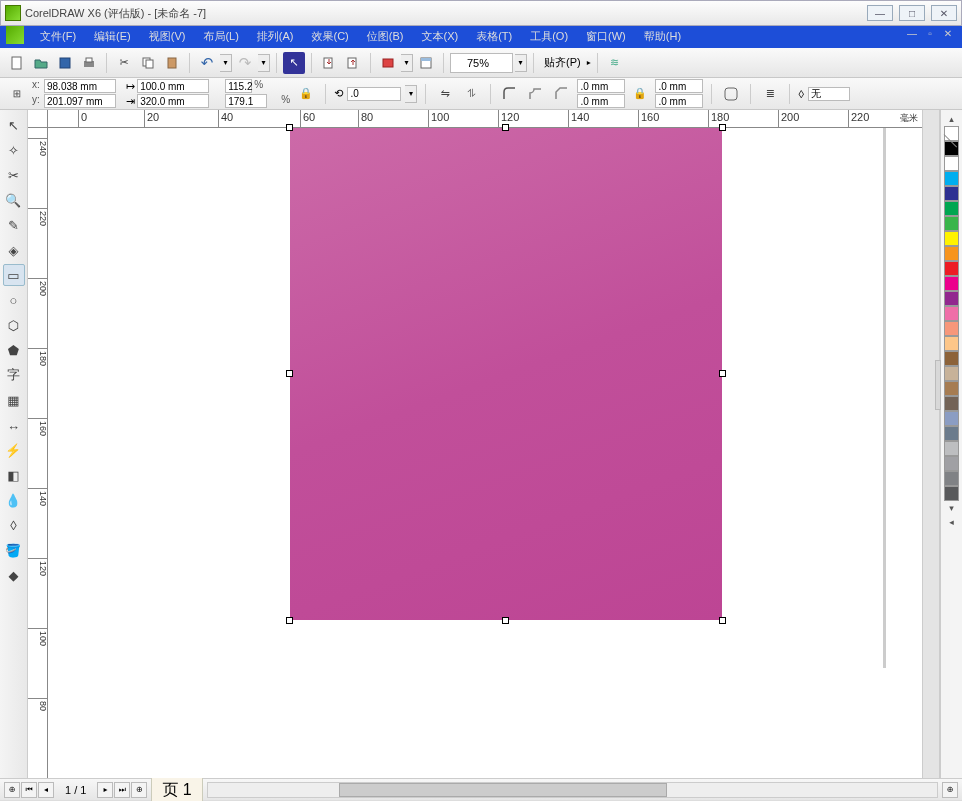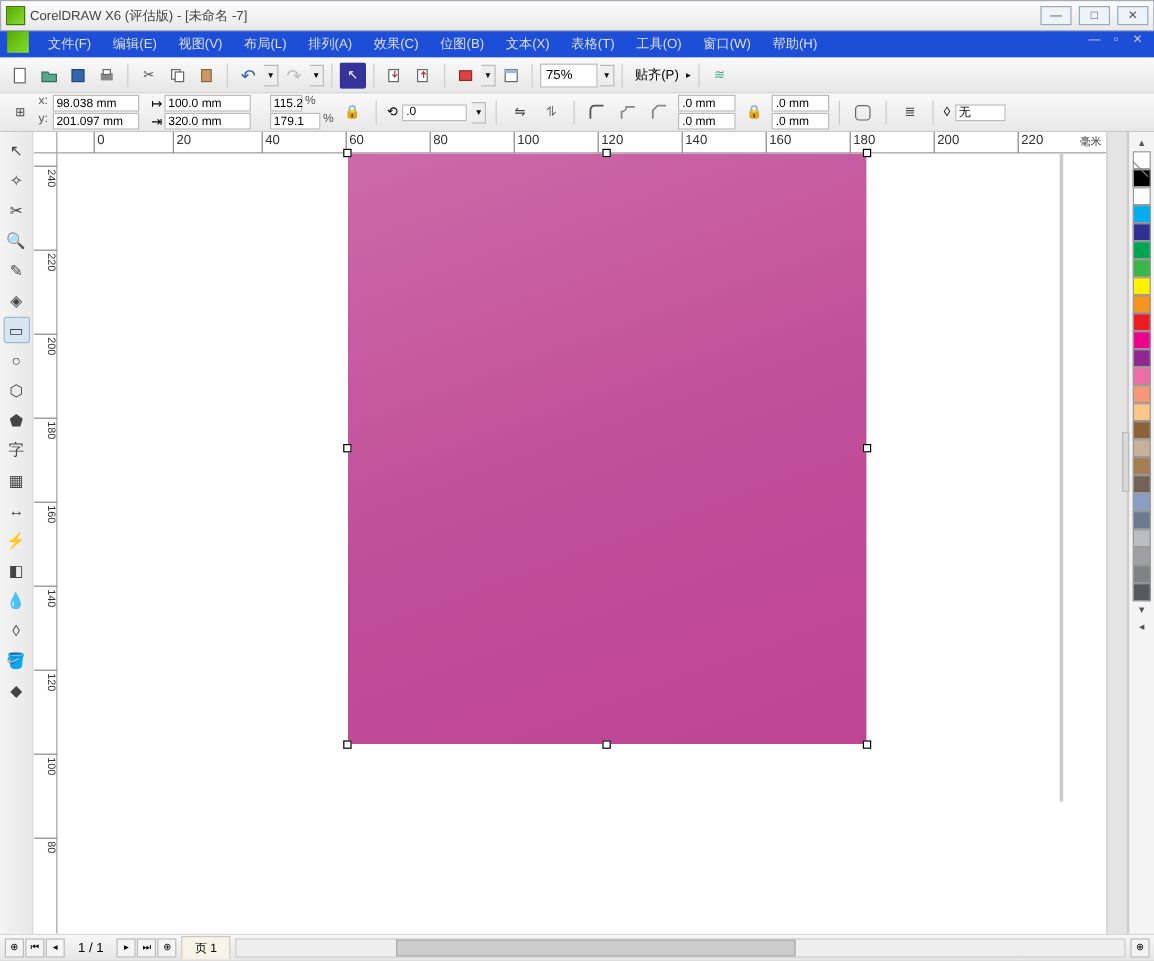--- a/index.html
+++ b/index.html
@@ -10,21 +10,21 @@
 .titlebar .spacer{flex:1}
 .winbtn{width:26px;height:16px;border:1px solid #9ab;background:#eef3f8;display:inline-flex;align-items:center;justify-content:center;color:#556;font-size:10px;margin-left:2px}
 .menubar{height:22px;background:#1d4ed8;display:flex;align-items:flex-start;padding:0 6px;gap:2px}
 .menubar .mlogo{width:18px;height:18px;background:linear-gradient(135deg,#5a0,#8d3);margin-right:6px}
 .menubar .mitem{color:#ddd;padding:3px 8px;cursor:default}
 .menubar .mright{margin-left:auto;display:flex;gap:2px}
 .menubar .mbtn{width:16px;height:14px;color:#ccc;display:inline-flex;align-items:center;justify-content:center;font-size:10px}
 .toolbar{height:30px;background:linear-gradient(#fafafa,#e6e6e6);border-bottom:1px solid #c8c8c8;display:flex;align-items:center;padding:0 6px;gap:2px}
 .tbtn{width:22px;height:22px;display:inline-flex;align-items:center;justify-content:center;color:#444;border:1px solid transparent;border-radius:2px}
 .tsep{width:1px;height:20px;background:#ccc;margin:0 4px}
-.zoomfld{width:48px;height:20px;border:1px solid #bbb;background:#fff;padding:0 4px;display:flex;align-items:center}
+.zoomfld{width:63px;height:20px;border:1px solid #bbb;background:#fff;padding:0 16px;display:flex;align-items:center}
 .dropbtn{width:12px;height:18px;border:1px solid #bbb;border-left:0;background:#eee;display:inline-flex;align-items:center;justify-content:center;font-size:8px}
 .propbar{height:32px;background:linear-gradient(#f9f9f9,#e8e8e8);border-bottom:1px solid #c8c8c8;display:flex;align-items:center;padding:0 6px;gap:4px}
 .pgroup{display:flex;flex-direction:column;gap:1px;font-size:10px}
 .pfield{width:72px;height:14px;border:1px solid #bbb;background:#fff;padding:0 2px;font-size:10px;display:flex;align-items:center}
 .lbl{color:#555;font-size:10px;min-width:10px}
 .workspace{display:flex;height:668px}
 .toolbox{width:28px;background:linear-gradient(90deg,#f4f4f4,#e8e8e8);border-right:1px solid #ccc;display:flex;flex-direction:column;align-items:center;padding:4px 0;gap:3px}
 .tool{width:22px;height:22px;display:flex;align-items:center;justify-content:center;color:#444;border:1px solid transparent;border-radius:2px;font-size:13px}
 .tool.active{background:#d8e4f0;border-color:#9bc}
 .canvas-wrap{flex:1;position:relative;background:#fff;overflow:hidden}
@@ -43,21 +43,21 @@
 .palette{width:22px;background:#f4f4f4;border-left:1px solid #ccc;display:flex;flex-direction:column;align-items:center;padding:2px 0;gap:0}
 .palette .arrow{font-size:9px;color:#555;padding:2px}
 .swatch{width:15px;height:15px;border:1px solid #999}
 .swatch.none{background:#fff;position:relative}
 .swatch.none:after{content:"";position:absolute;left:-1px;top:50%;width:140%;height:1px;background:#888;transform:rotate(45deg);transform-origin:left}
 .docker-tab{width:18px;background:#e4e4e4;border-left:1px solid #ccc;border-right:1px solid #ccc;position:relative}
 .docker-tab .grip{position:absolute;right:-2px;top:250px;width:6px;height:50px;background:#d8d8d8;border:1px solid #bbb}
 .bottombar{height:22px;background:linear-gradient(#f7f7f7,#e6e6e6);border-top:1px solid #ccc;display:flex;align-items:center;padding:0 4px;gap:4px;font-size:10px}
 .pagenav{display:flex;align-items:center;gap:1px}
 .pagebtn{width:16px;height:16px;border:1px solid #bbb;background:#f4f4f4;display:inline-flex;align-items:center;justify-content:center;font-size:8px}
-.pagetab{padding:2px 10px;background:#f9f4e8;border:1px solid #ccb;border-bottom:0;font-size:10px}
+.pagetab{padding:2px 10px;background:#f9f4e8;border:1px solid #ccb;border-bottom:0;font-size:16px}
 .hscroll{flex:1;height:16px;background:#eee;border:1px solid #ccc;position:relative}
 .hscroll .thumb{position:absolute;left:18%;width:45%;height:100%;background:#ccc;border:1px solid #aaa}
 .colorbar{height:20px;background:#f4f4f4;border-top:1px solid #ddd;display:flex;align-items:center;padding:0 6px;gap:3px}
 .flex1{flex:1}
 svg{display:block}
 .runit{position:absolute;right:4px;top:2px;font-size:9px}
 </style>
 </head>
 <body>
 
@@ -191,21 +191,21 @@
     <div style="display:flex;gap:2px;align-items:center">
         <span>⇥</span>
         <div class="pfield">320.0 mm</div>
       </div>
   </div>
   <div class="pgroup" style="margin-left:12px">
     <div style="display:flex;gap:2px">
         <div class="pfield" style="width:27px">115.2</div>
         <span class="lbl">%</span>
       </div>
-    <div style="display:flex;gap:2px">
+    <div style="display:flex;gap:14px">
         <div class="pfield" style="width:42px">179.1</div>
         <span class="lbl">%</span>
       </div>
   </div>
   <div class="tbtn">🔒</div>
   <div class="tsep"></div>
   <span>⟲</span>
   <div class="pfield" style="width:54px">.0</div>
   <div class="dropbtn">▾</div>
   <div class="tsep"></div>
@@ -272,21 +272,21 @@
     <div class="tool">◆</div>
   </div>
 
   <div class="canvas-wrap">
     <div class="rcorner"></div>
     <div class="hruler">
       <span class="runit">毫米</span>
     <div class="tick" style="left: 30px;">0</div>
         <div class="tick" style="left: 96px;">20</div>
         <div class="tick" style="left: 170px;">40</div>
-        <div class="tick" style="left: 240px;">60</div>
+        <div class="tick" style="left: 252px;">60</div>
         <div class="tick" style="left: 310px;">80</div>
         <div class="tick" style="left: 380px;">100</div>
         <div class="tick" style="left: 450px;">120</div>
         <div class="tick" style="left: 520px;">140</div>
         <div class="tick" style="left: 590px;">160</div>
         <div class="tick" style="left: 660px;">180</div>
         <div class="tick" style="left: 730px;">200</div>
         <div class="tick" style="left: 800px;">220</div>
       </div>
     <div class="vruler">

